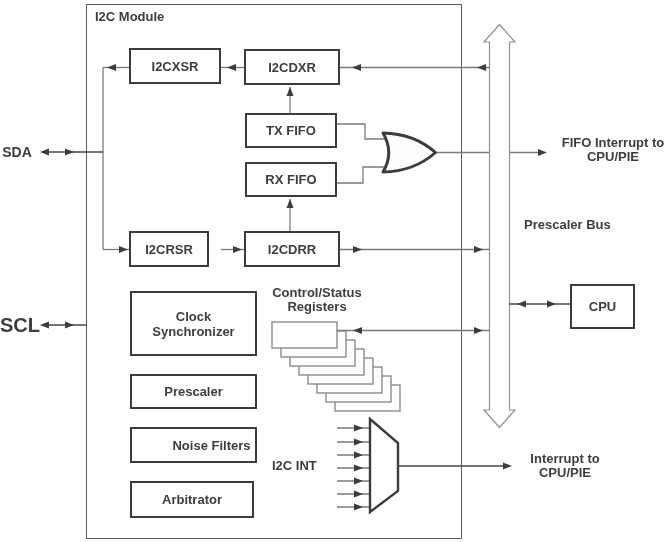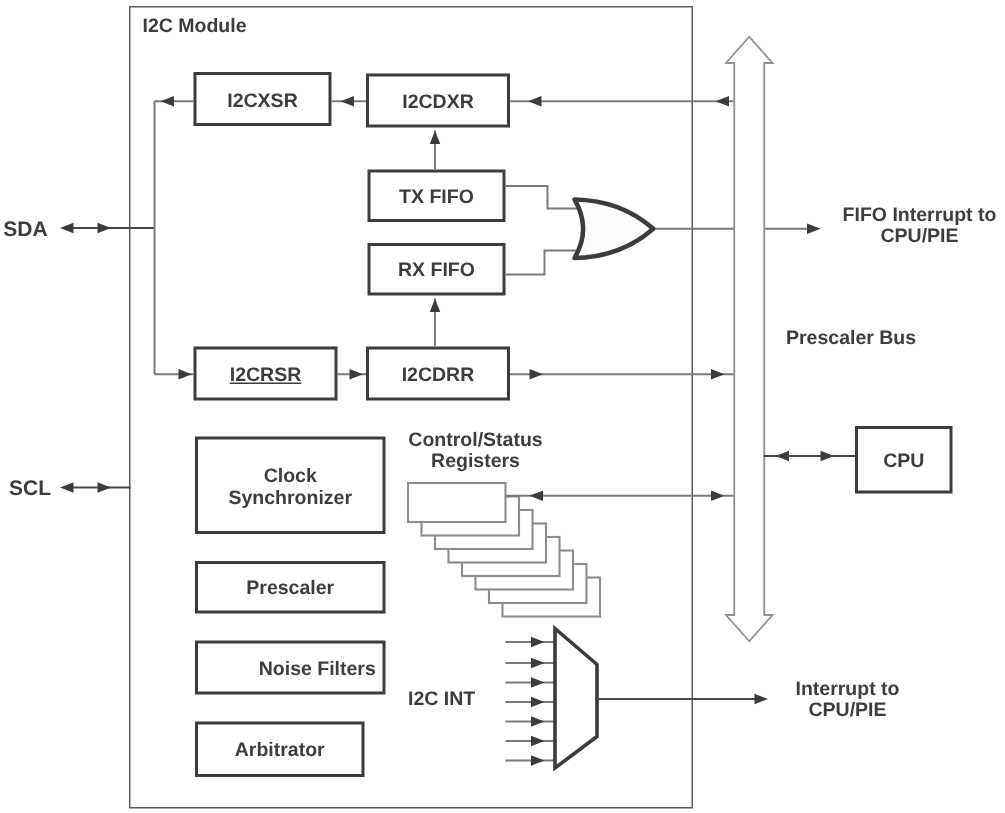--- a/index.html
+++ b/index.html
@@ -18,33 +18,33 @@
   .blk{
     position:absolute;box-sizing:border-box;border:2px solid #3c3c3c;background:#fff;
     display:flex;align-items:center;justify-content:center;text-align:center;
     font-weight:bold;font-size:13px;line-height:15px;color:#3d3d3d;z-index:3;
   }
   .blk.heavy{border-width:2.5px;}
   .b-i2cxsr{left:129px;top:48px;width:92px;height:36px;}
   .b-i2cdxr{left:244px;top:49px;width:96px;height:36px;}
   .b-txfifo{left:245px;top:113px;width:92px;height:35px;}
   .b-rxfifo{left:245px;top:162px;width:92px;height:35px;}
-  .b-i2crsr{left:129px;top:231px;width:96px;height:36px;text-decoration:underline;}
+  .b-i2crsr{left:129px;top:231px;width:80px;height:36px;}
   .b-i2cdrr{left:244px;top:231px;width:96px;height:36px;}
   .b-clksync{left:130px;top:291px;width:127px;height:65px;padding:16px 14px;}
   .b-prescaler{left:130px;top:374px;width:127px;height:35px;}
   .b-noise{left:130px;top:427px;width:127px;height:36px;padding-left:36px;}
-  .b-arb{left:130px;top:481px;width:113px;height:37px;}
+  .b-arb{left:130px;top:481px;width:124px;height:37px;}
   .b-cpu{left:570px;top:284px;width:65px;height:45px;text-align:center;}
   .lbl{
     position:absolute;font-weight:bold;font-size:13px;line-height:14px;color:#3d3d3d;z-index:4;
   }
   .lbl.center{text-align:center;}
   .l-sda{left:0;top:145px;width:34px;text-align:center;font-size:14px;}
-  .l-scl{left:0;top:318px;width:40px;text-align:center;font-size:14px;}
+  .l-scl{left:0;top:318px;width:40px;text-align:center;font-size:20px;}
   .l-fifoint{left:557px;top:136px;width:112px;}
   .l-pbus{left:524px;top:218px;white-space:nowrap;}
   .l-csr{left:266px;top:286px;width:102px;}
   .l-i2cint{left:272px;top:459px;white-space:nowrap;}
   .l-intto{left:519px;top:452px;width:92px;}
   .gline{stroke:#7a7a7a;stroke-width:1.3;fill:none;}
   .dline{stroke:#474747;stroke-width:1.4;fill:none;}
   .ah{fill:#3c3c3c;stroke:none;}
   .sheet{fill:#ffffff;stroke:#8c8c8c;stroke-width:1.4;}
 </style>

